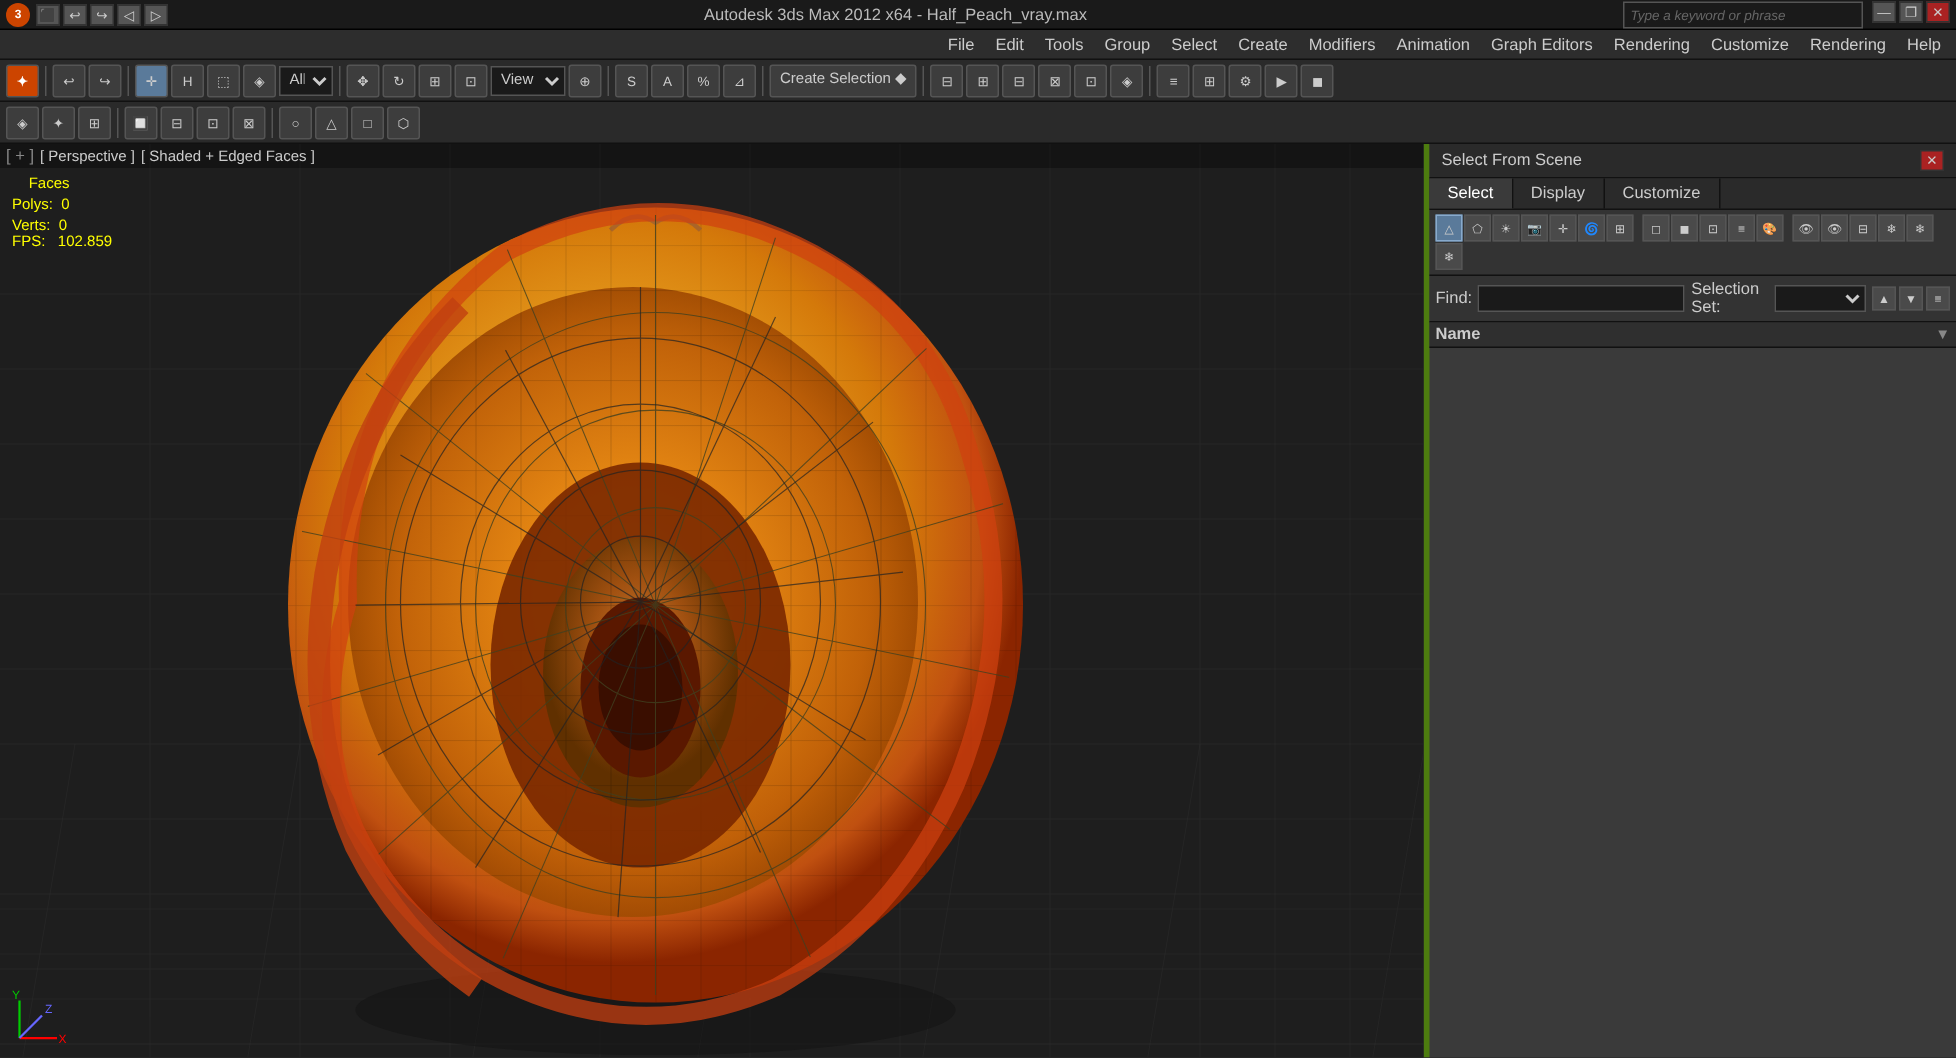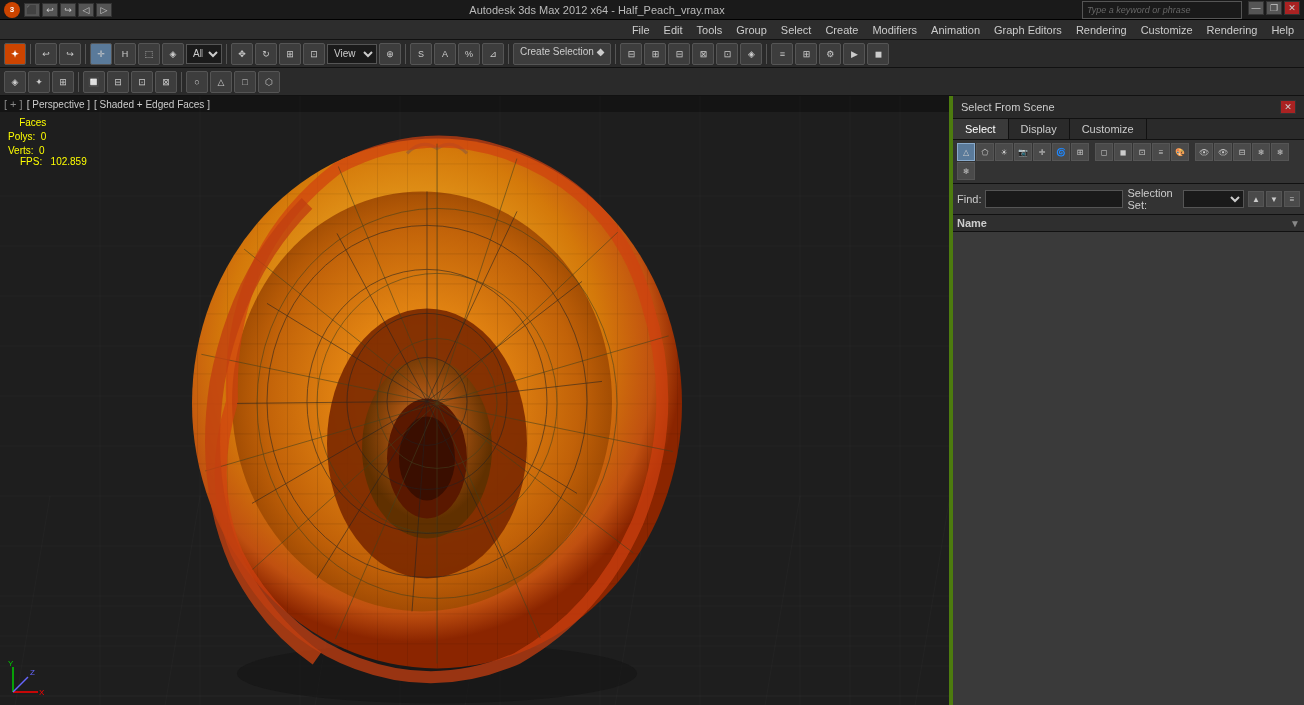--- a/index.html
+++ b/index.html
@@ -56,21 +56,21 @@
     .vp-label { color: #ccc; font-size: 10px; }
     .vp-bracket { color: #888; }
 
     
     #stats {
       position: absolute; top: 20px; left: 8px; color: #ffff00; font-size: 10px; line-height: 1.4;
     }
 
     
     #fps {
-      position: absolute; top: 60px; left: 20px; color: #ffff00; font-size: 10px;
+      position: absolute; top: 60px; left: 8px; color: #ffff00; font-size: 10px;
     }
 
     
     #axes {
       position: absolute; bottom: 8px; left: 8px; width: 40px; height: 40px;
     }
 
     
     #grid-bg {
       position: absolute; top: 0; left: 0; width: 100%; height: 100%;

